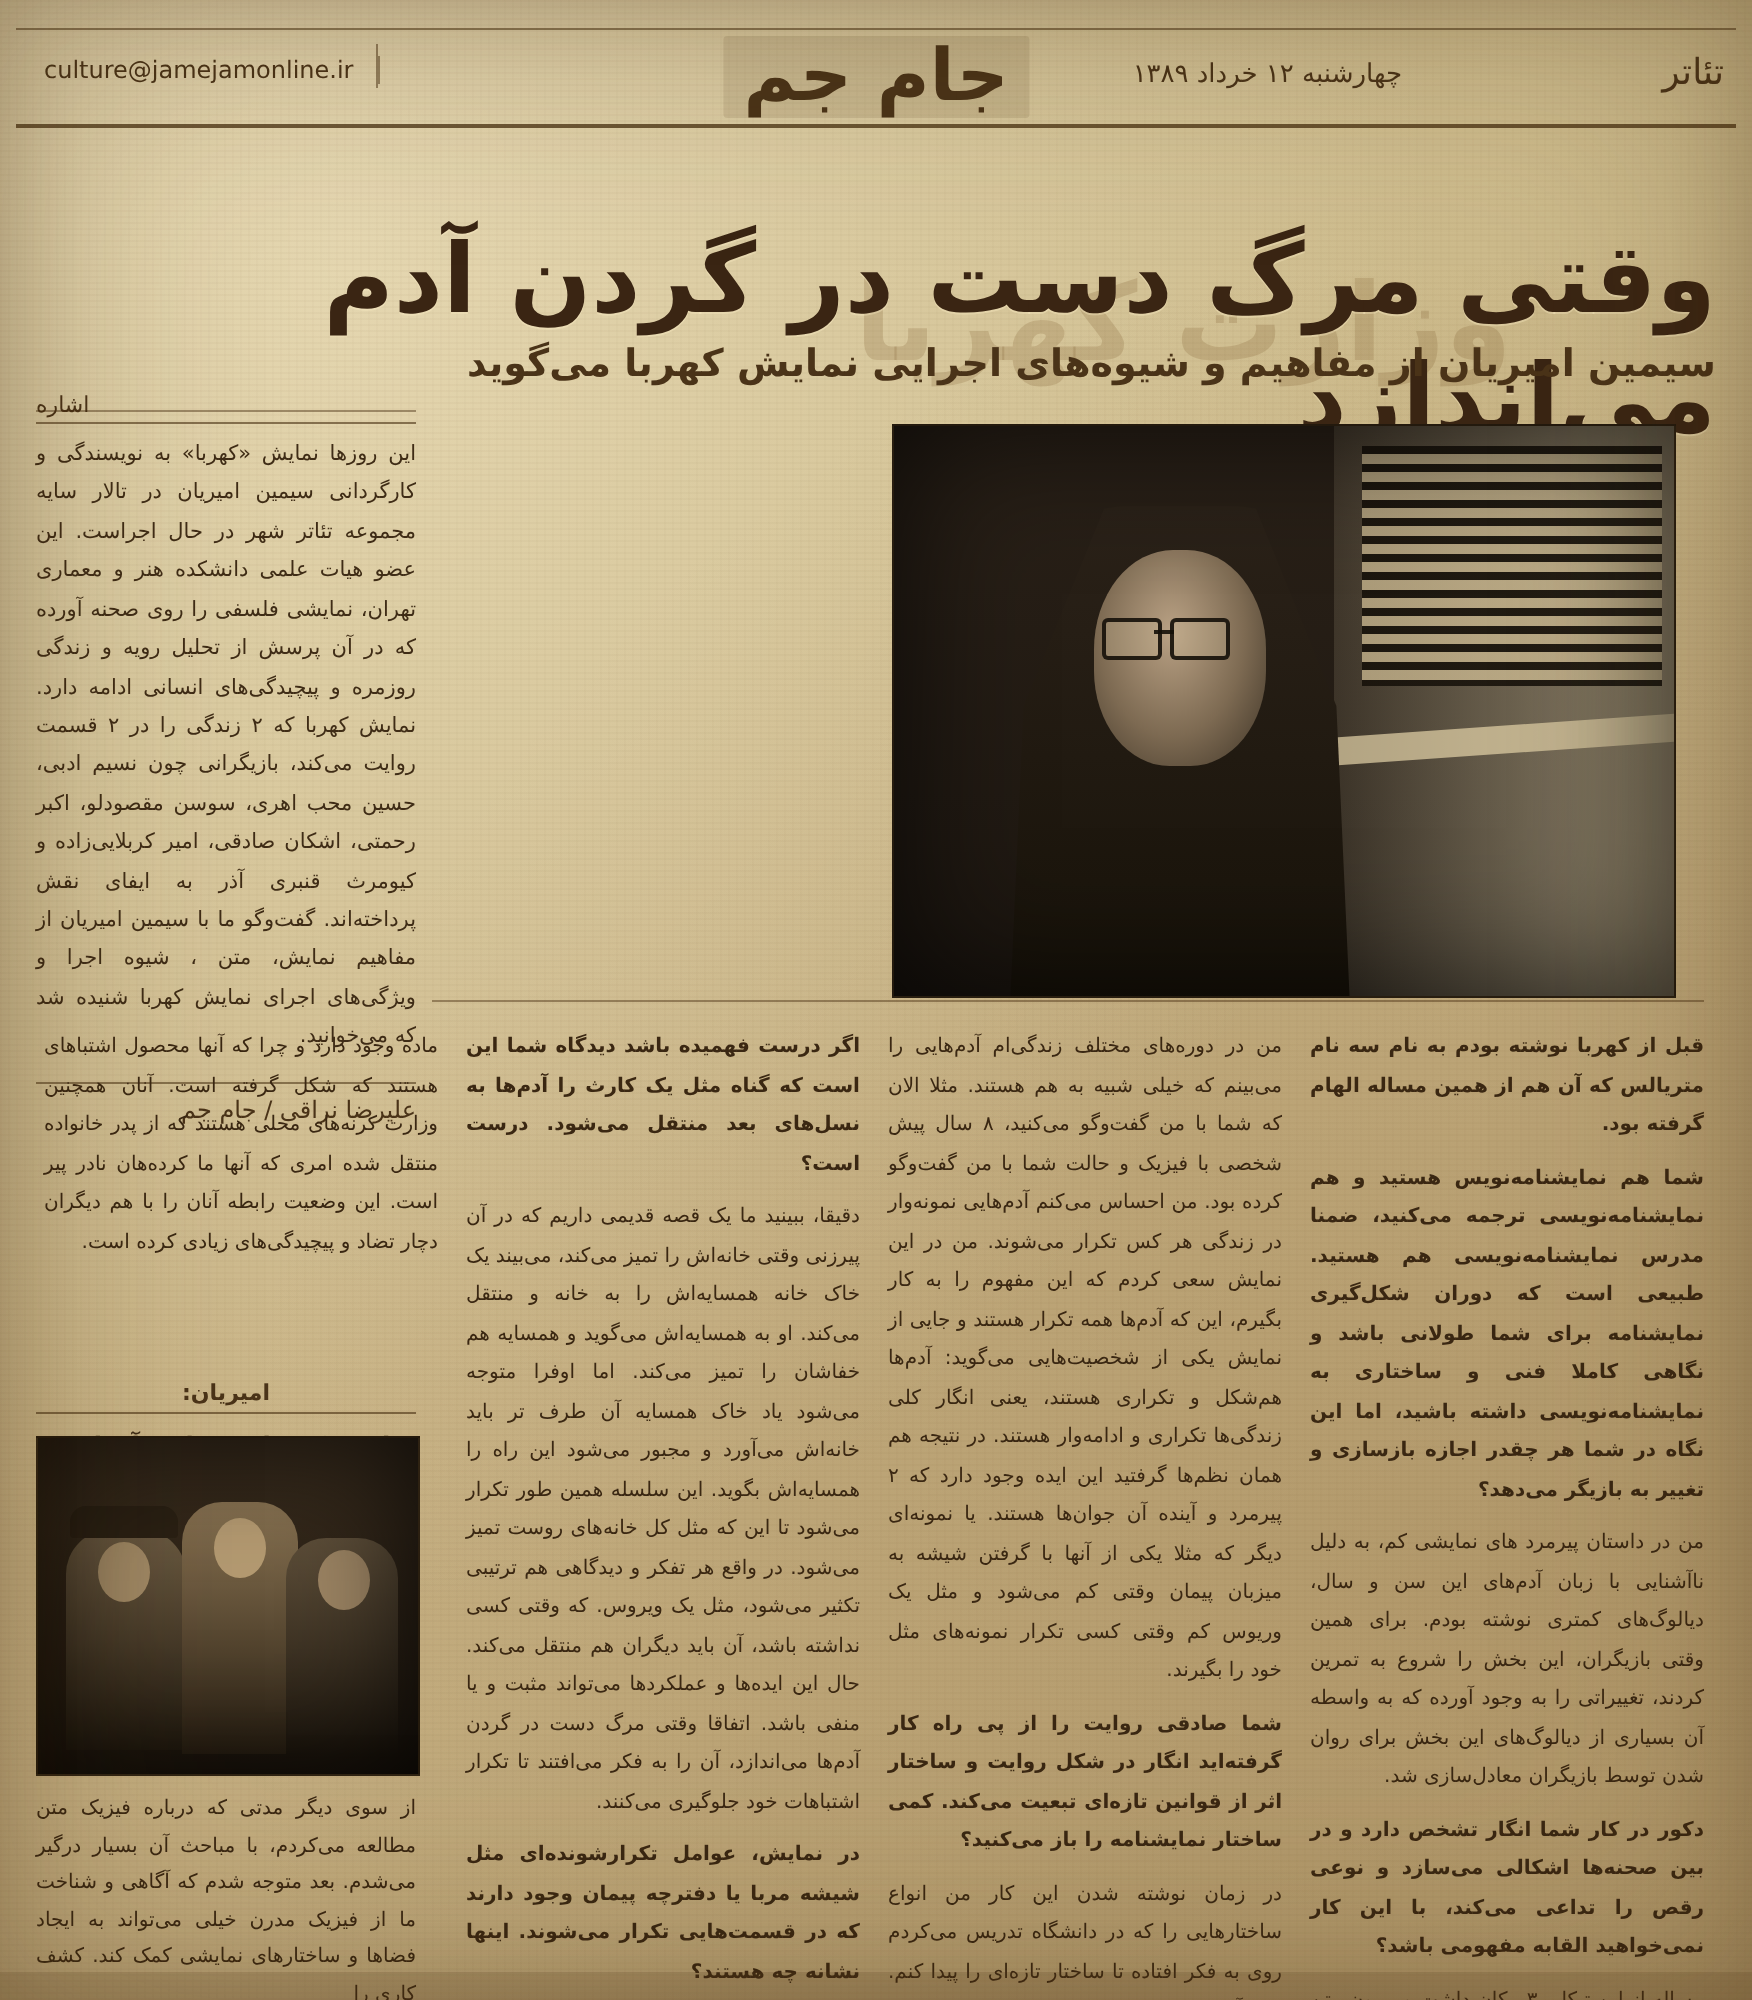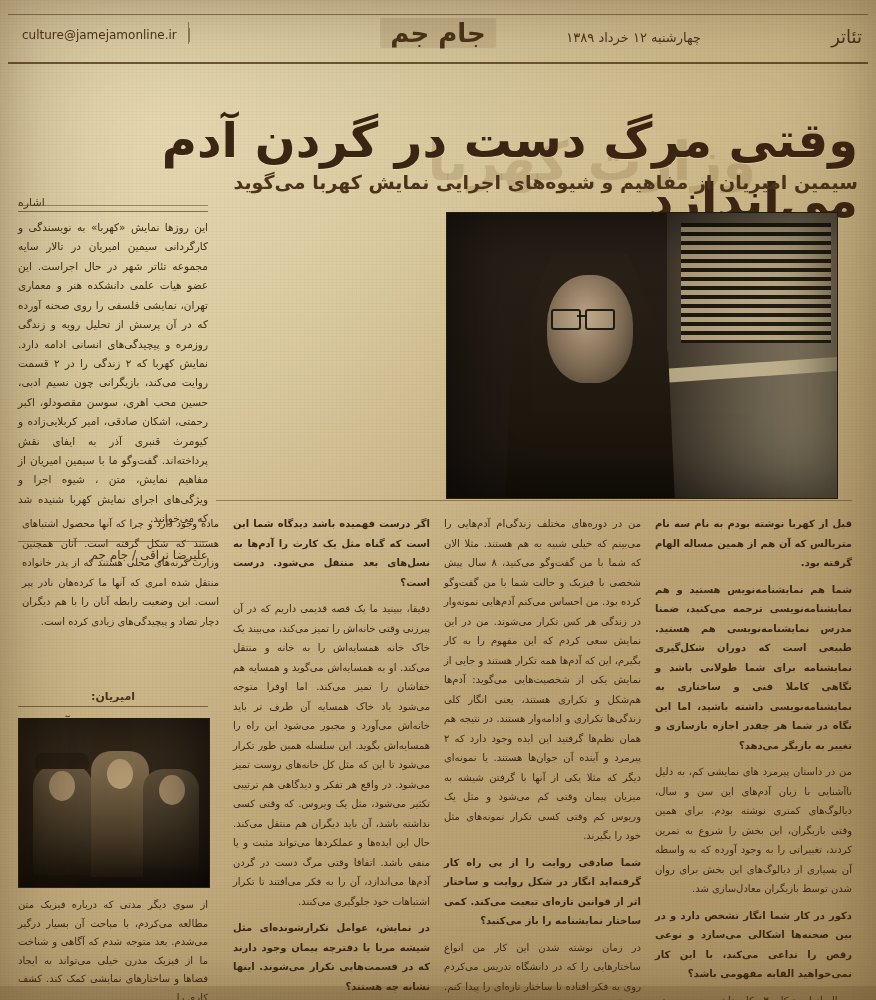--- a/index.html
+++ b/index.html
@@ -29,21 +29,21 @@
     position:absolute;inset:0;pointer-events:none;
     box-shadow:inset 0 0 120px rgba(70,45,15,.35), inset 0 0 40px rgba(70,45,15,.18);
   }
 
   
   .masthead{position:absolute;top:0;left:0;right:0;height:66px;}
   .mast-rule-top{position:absolute;top:14px;left:8px;right:8px;height:1px;background:rgba(70,45,15,.55);}
   .mast-rule-bot{position:absolute;top:62px;left:8px;right:8px;height:2px;background:rgba(70,45,15,.75);}
   .logo{
     position:absolute;top:18px;left:50%;transform:translateX(-50%);
-    font-size:26px;font-weight:bold;letter-spacing:2px;color:#4a3318;
+    font-size:36px;font-weight:bold;letter-spacing:2px;color:#4a3318;
     background:rgba(80,55,22,.12);padding:0 10px;border-radius:2px;
   }
   .section-name{
     position:absolute;top:26px;right:14px;font-size:18px;font-weight:normal;color:#4a3318;
   }
   .date-line{
     position:absolute;top:30px;right:175px;font-size:13px;color:#4a3318;
   }
   .mail{
     position:absolute;top:28px;left:14px;font-size:12px;color:#4a3318;direction:ltr;

